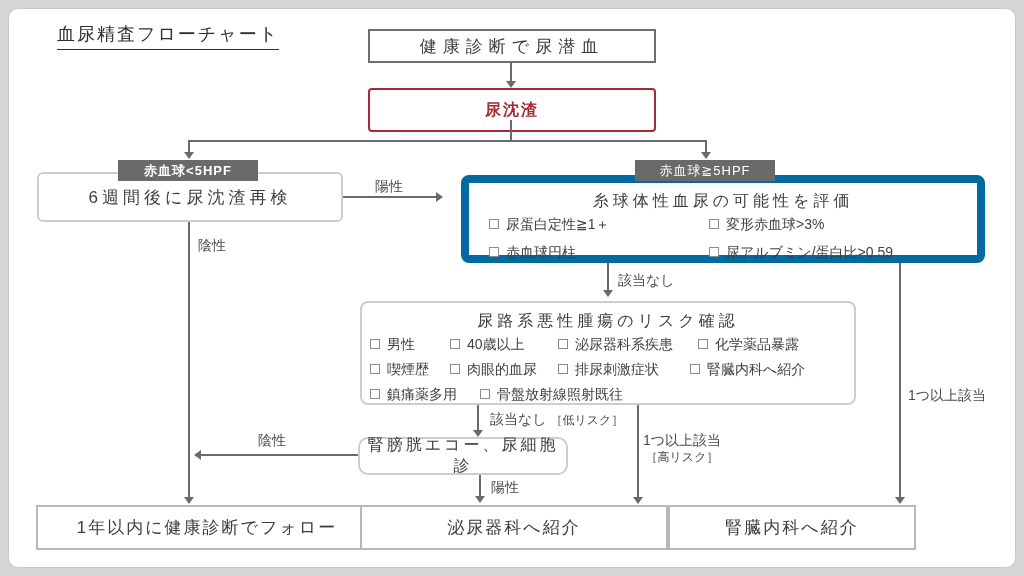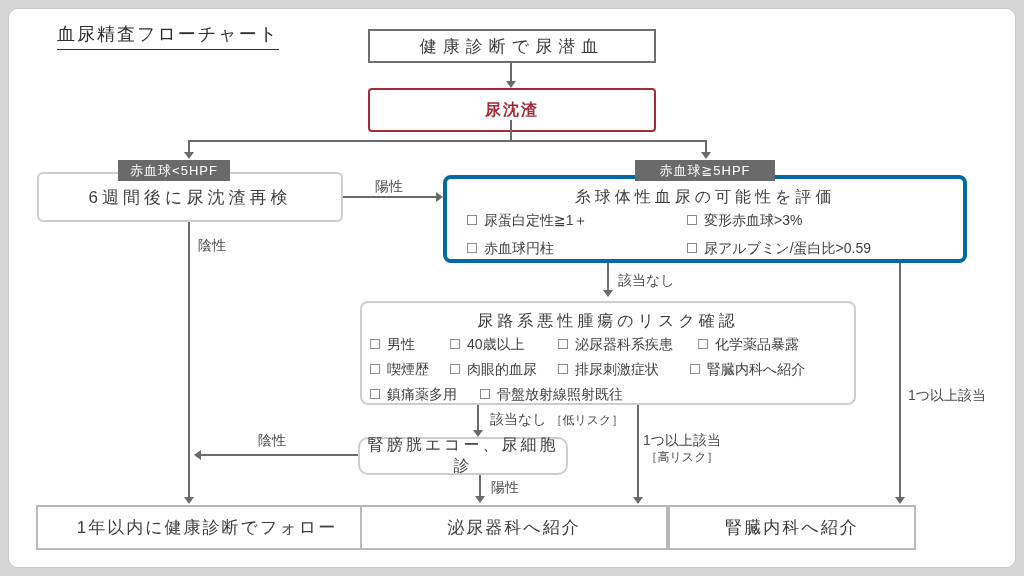--- a/index.html
+++ b/index.html
@@ -19,21 +19,21 @@
   }
 
   .node{position:absolute;background:#fff;display:flex;align-items:center;
     justify-content:center;color:#3d3d3d;text-align:center;}
   .box-start{left:368px;top:29px;width:288px;height:34px;border:2px solid #6e6e6e;
     font-size:17px;letter-spacing:6px;}
   .box-red{left:368px;top:88px;width:288px;height:44px;border:2.5px solid #a42a38;
     border-radius:4px;color:#a42a38;font-weight:bold;font-size:16px;letter-spacing:2px;}
   .box-recheck{left:37px;top:172px;width:306px;height:50px;border:2px solid #cdcdcd;
     border-radius:6px;font-size:17px;letter-spacing:4px;}
-  .box-eval{left:443px;top:175px;width:524px;height:88px;border:4px solid #0369a1;
+  .box-eval{left:461px;top:175px;width:524px;height:88px;border:8px solid #0369a1;
     border-radius:8px;justify-content:flex-start;align-items:flex-start;padding-left:19px;}
   .box-risk{left:360px;top:301px;width:496px;height:104px;border:2px solid #cdcdcd;
     border-radius:8px;justify-content:flex-start;align-items:flex-start;}
   .box-echo{left:358px;top:437px;width:210px;height:38px;border:2px solid #cdcdcd;
     border-radius:10px;font-size:16px;letter-spacing:3px;}
   .box-bottom{top:505px;height:45px;border:2px solid #b8b8b8;font-size:17px;letter-spacing:2px;}
   .box-follow{left:36px;width:342px;}
   .box-uro{left:360px;width:308px;}
   .box-neph{left:668px;width:248px;}
 
@@ -45,21 +45,21 @@
   
   .g0{left:20px;top:33px;} .g1{left:240px;top:33px;}
   .g2{left:20px;top:61px;} .g3{left:240px;top:61px;}
   
   .r00{left:8px;top:33px;} .r01{left:88px;top:33px;} .r02{left:196px;top:33px;} .r03{left:336px;top:33px;}
   .r10{left:8px;top:58px;} .r11{left:88px;top:58px;} .r12{left:196px;top:58px;} .r13{left:328px;top:58px;}
   .r20{left:8px;top:83px;} .r21{left:118px;top:83px;} .r22{left:276px;top:83px;}
 
   .tag{position:absolute;height:21px;background:#6a6a6a;color:#ffffff;
     display:flex;align-items:center;justify-content:center;font-size:13px;letter-spacing:1px;}
-  .tag-low{left:118px;top:160px;width:112px;}
+  .tag-low{left:118px;top:160px;width:140px;font-weight:bold;}
   .tag-high{left:635px;top:160px;width:140px;}
 
   .line{position:absolute;background:#6a6a6a;}
   .vl{width:2px;} .hl{height:2px;}
   .arr{position:absolute;width:0;height:0;}
   .arr-down{border-left:5px solid transparent;border-right:5px solid transparent;border-top:7px solid #6a6a6a;}
   .arr-right{border-top:5px solid transparent;border-bottom:5px solid transparent;border-left:7px solid #6a6a6a;}
   .arr-left{border-top:5px solid transparent;border-bottom:5px solid transparent;border-right:7px solid #6a6a6a;}
 
   .edge-label{position:absolute;font-size:14px;color:#4a4a4a;white-space:nowrap;}

